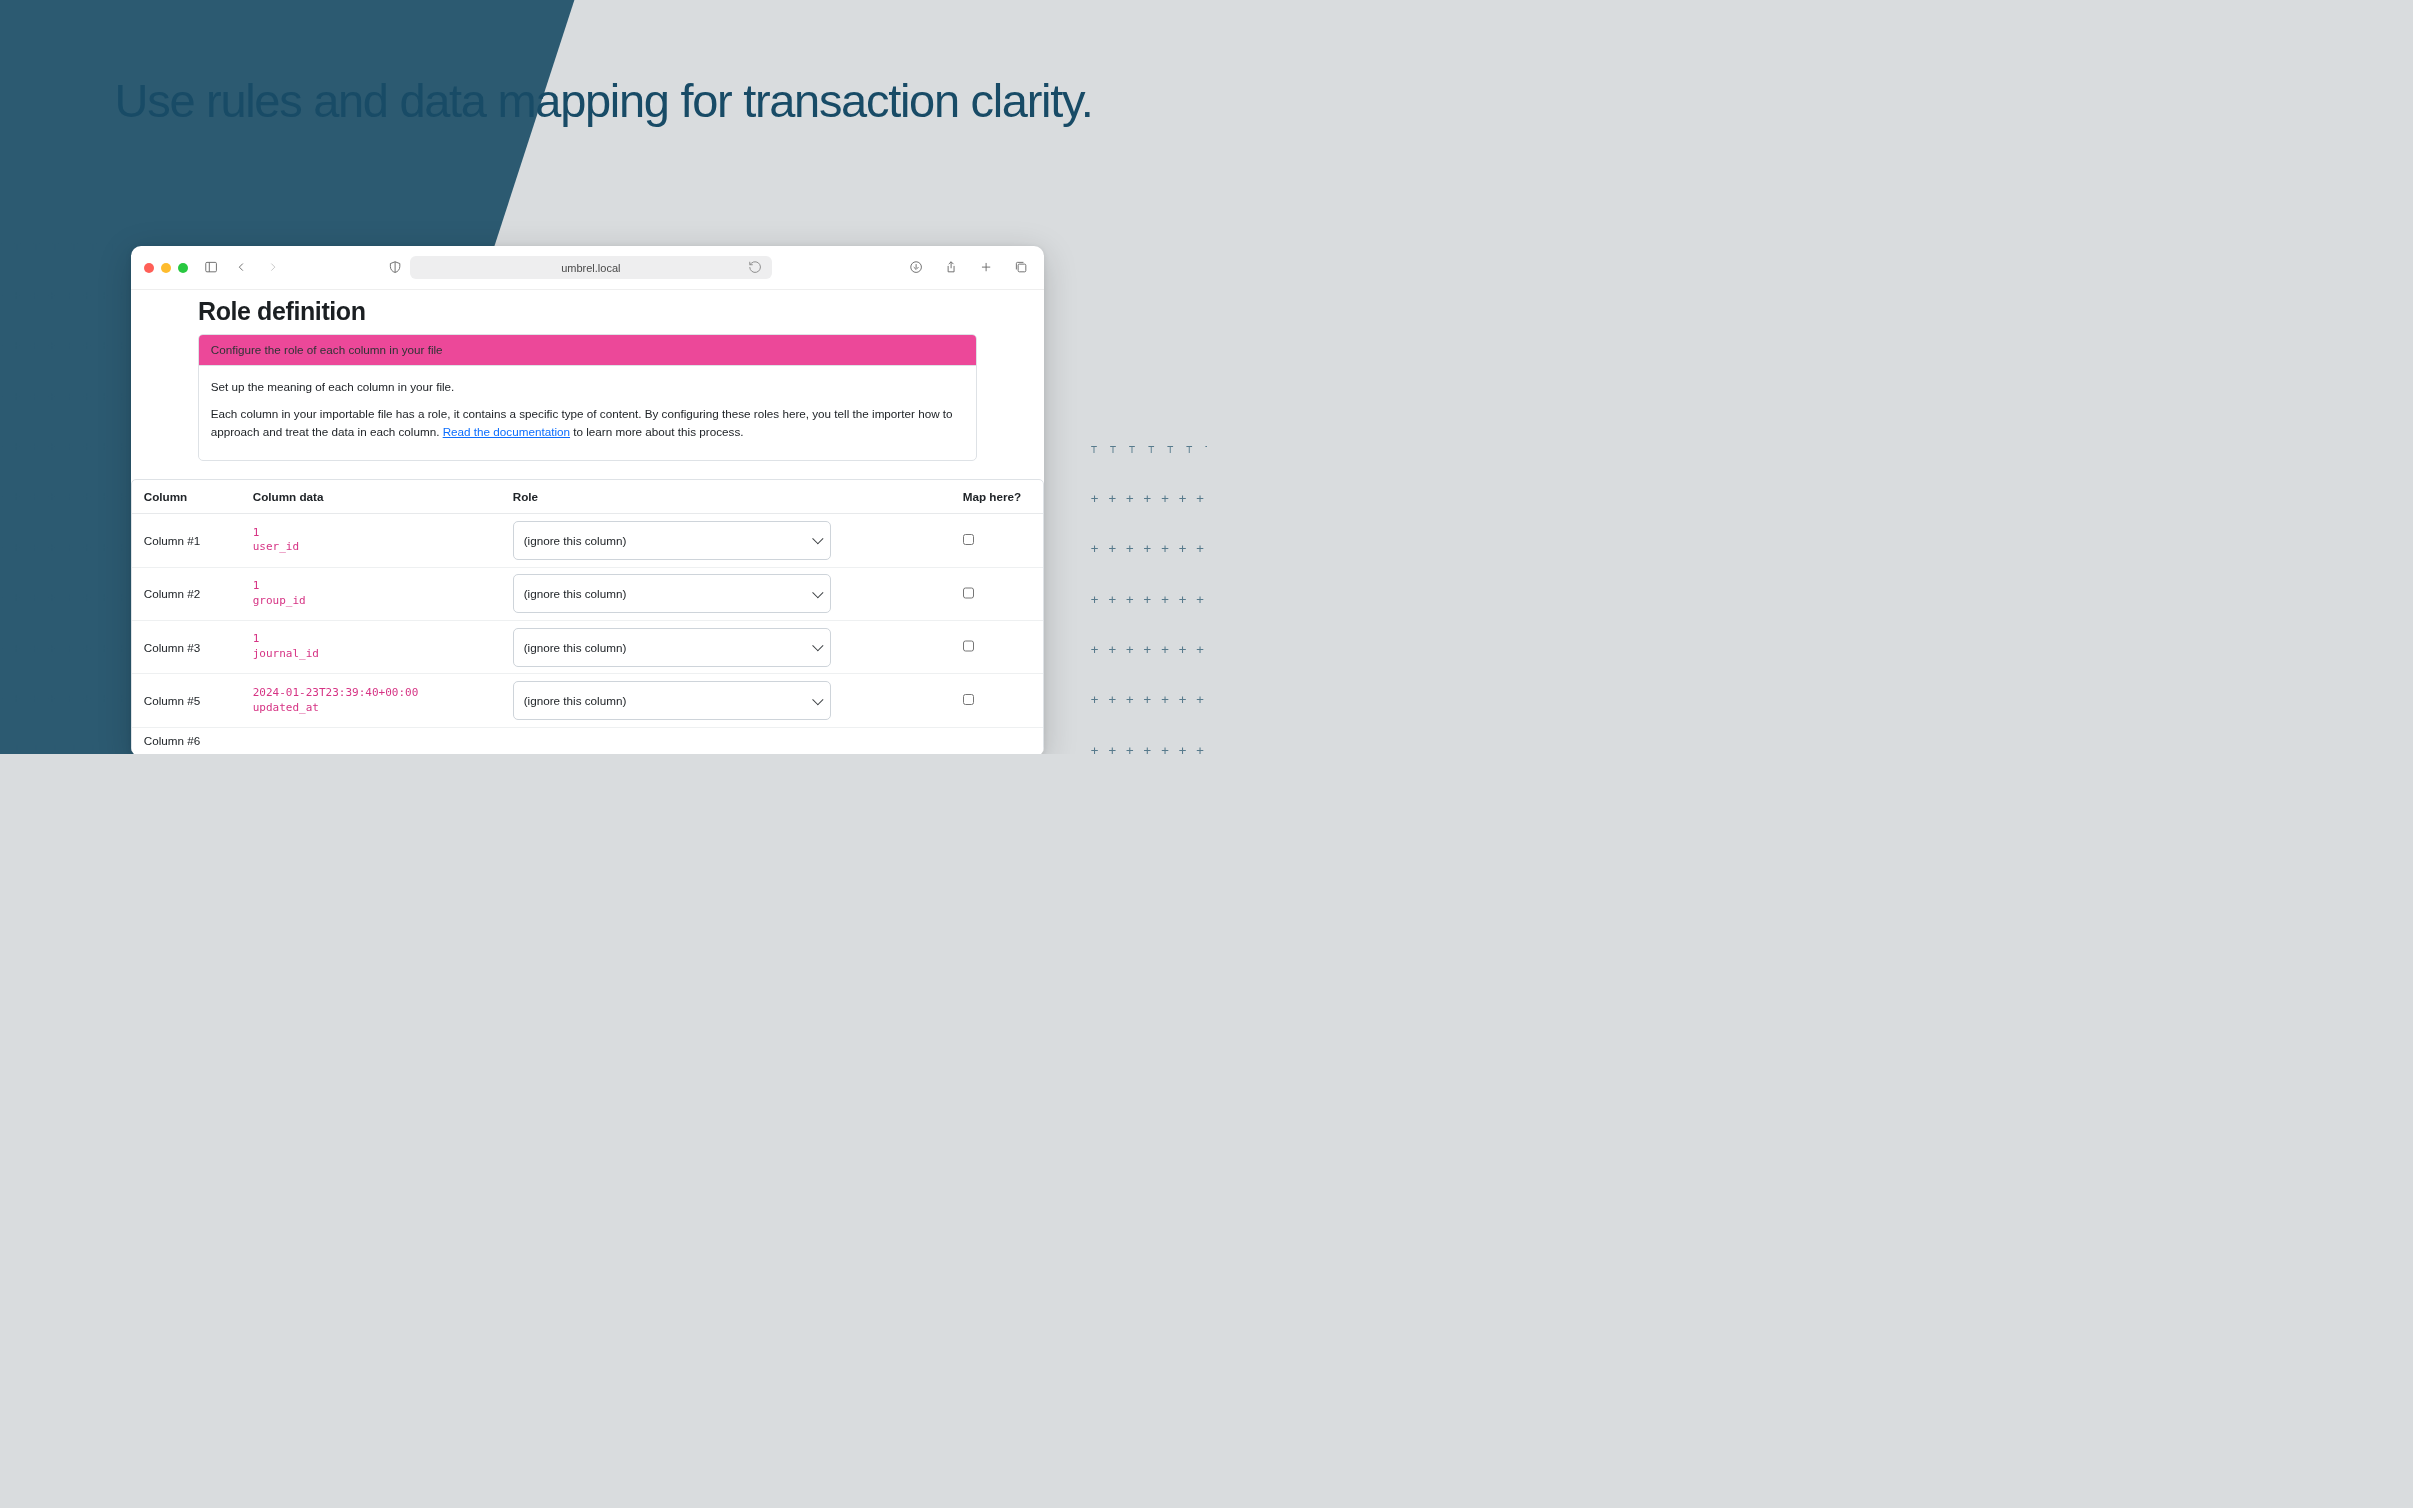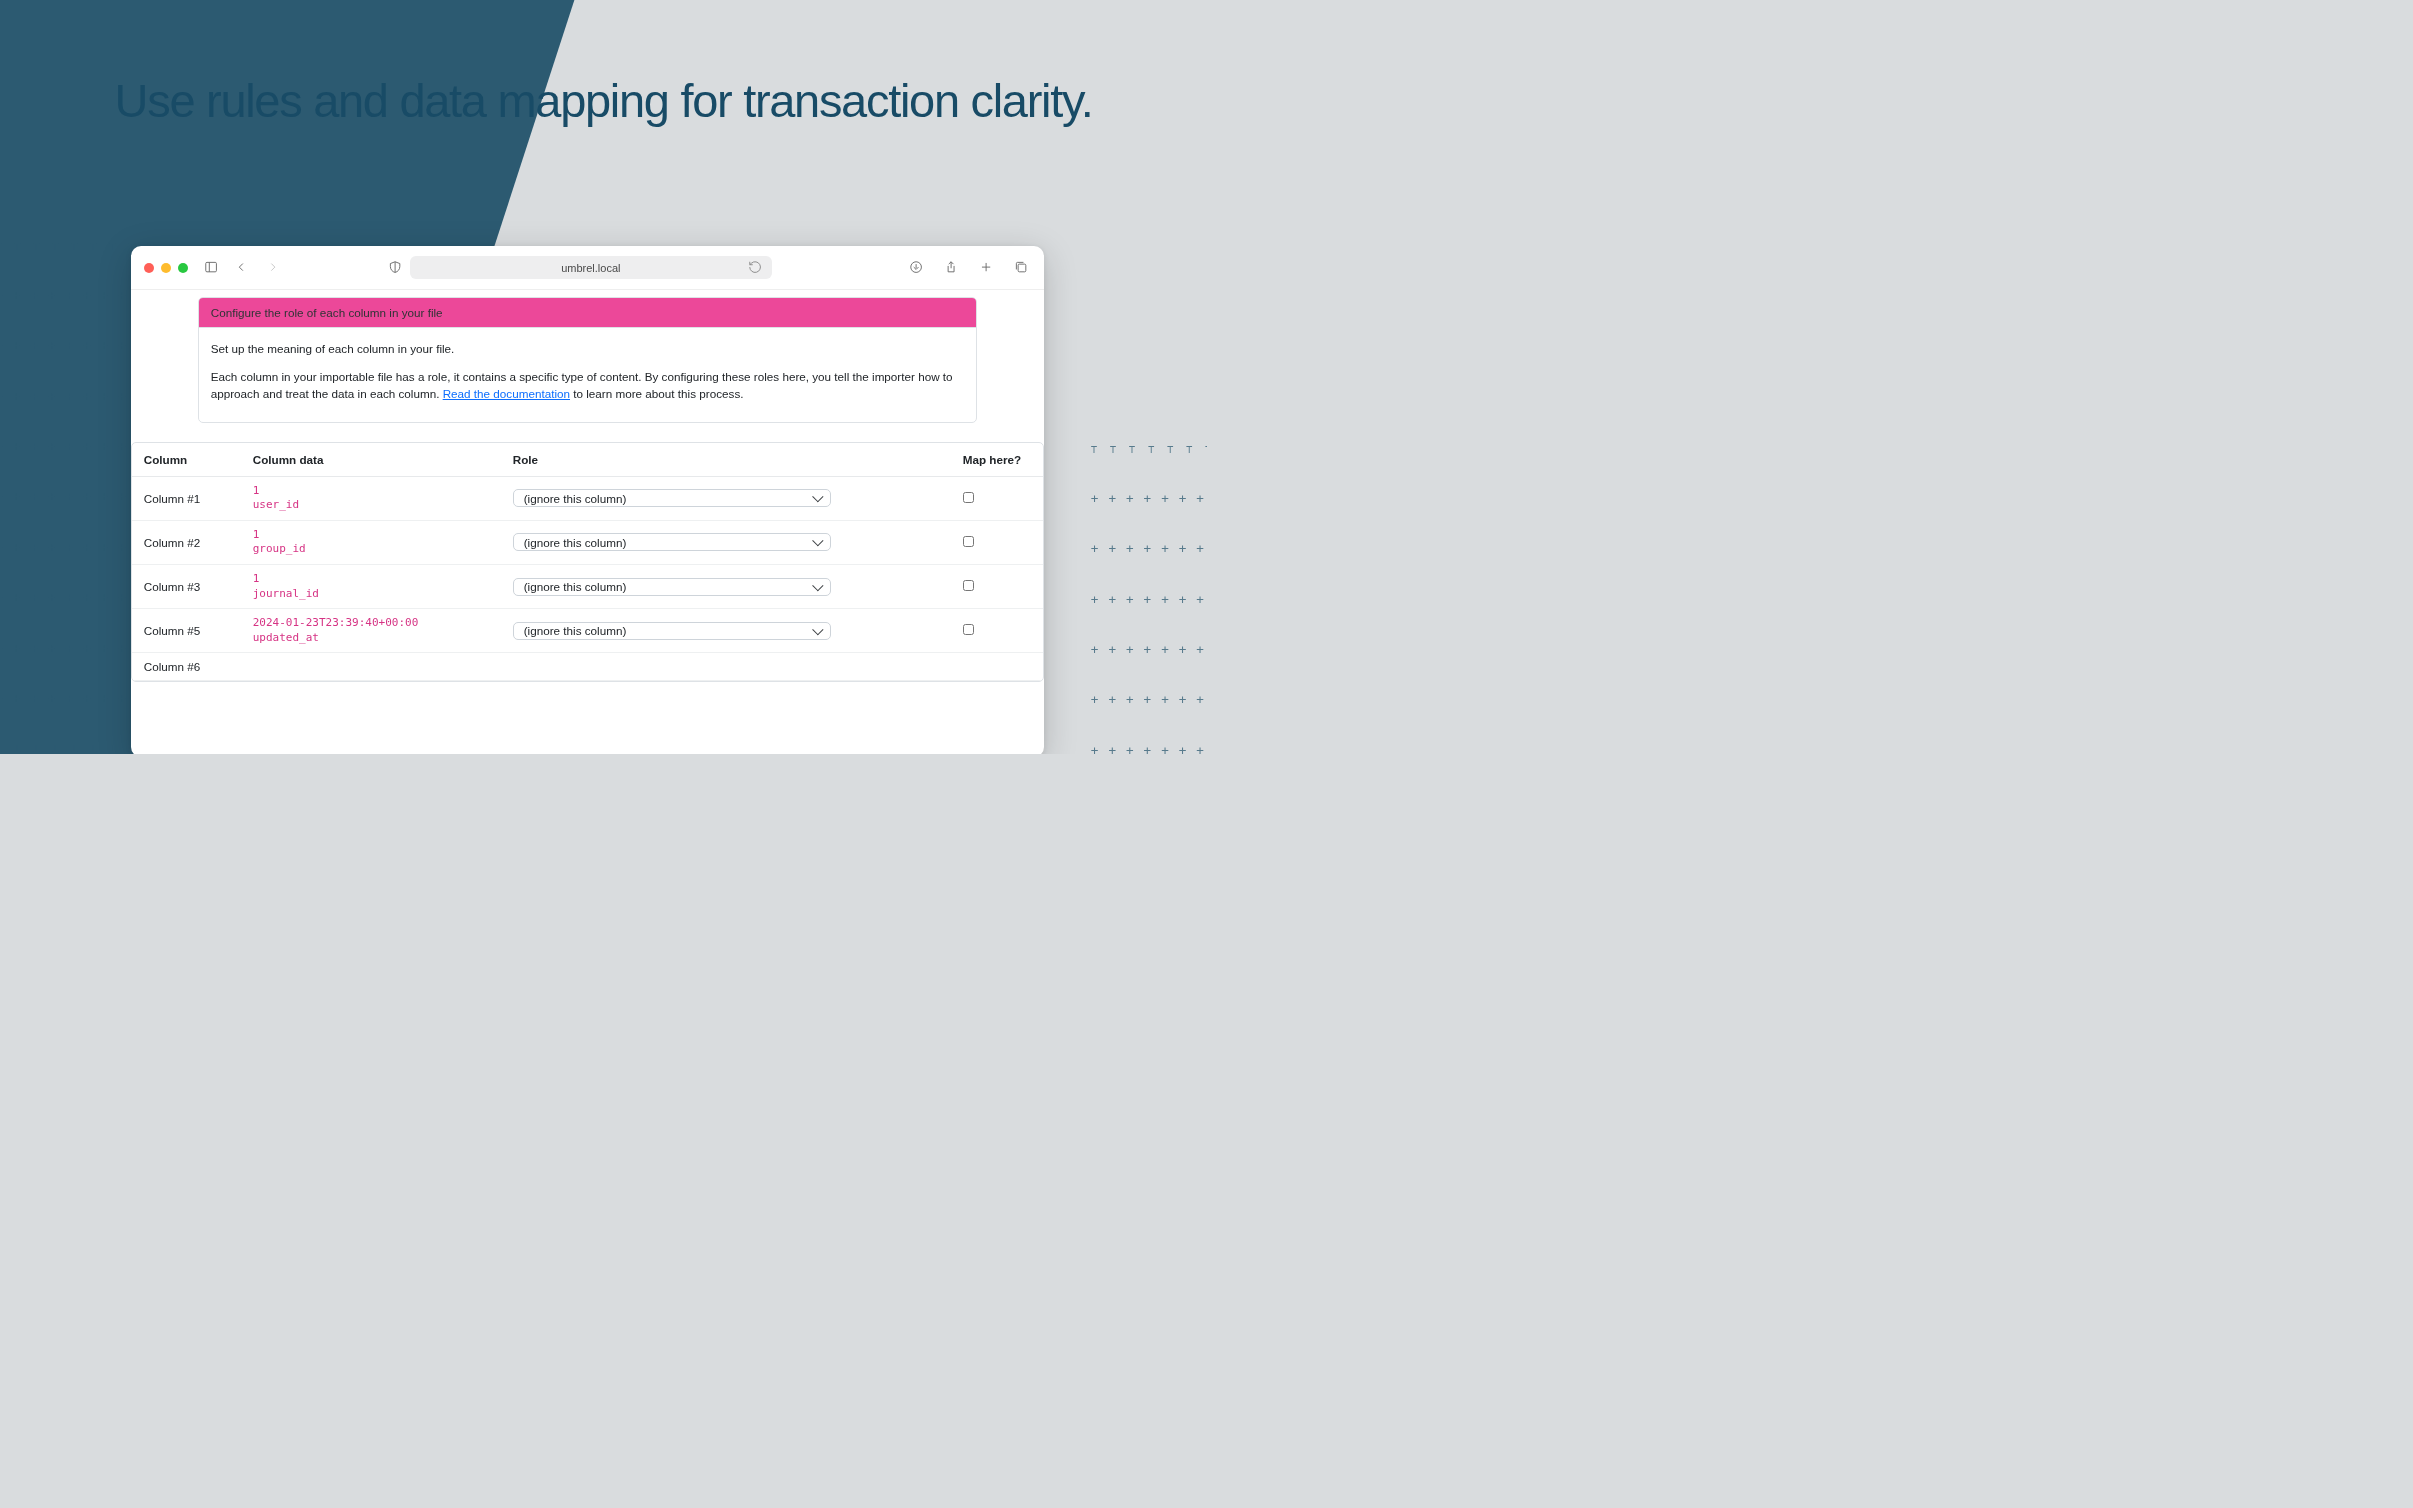--- a/index.html
+++ b/index.html
@@ -186,21 +186,21 @@
   table.role-table tbody tr td:nth-child(2) { width: 260px; }
   .code {
     font-family: "SFMono-Regular", Menlo, Consolas, monospace;
     font-size: 11px;
     color: #d63384;
     line-height: 1.35;
     display: block;
   }
   .select-role {
     width: 318px;
-    height: 18px;
+    height: 39px;
     border: 0.8px solid #ced4da;
     border-radius: 5px;
     padding: 0 25px 0 10px;
     font-size: 11.7px;
     color: #212529;
     background: #fff;
     appearance: none;
     position: relative;
   }
   .select-wrap { position: relative; display: inline-block; }
@@ -322,20 +322,21 @@
       <div class="tb-icon">
         <svg viewBox="0 0 24 24">
             <rect x="7" y="7" width="13" height="13" rx="2"></rect>
             <path d="M4 16V6a2 2 0 0 1 2-2h10"></path>
           </svg>
       </div>
     </div>
   </div>
 
   <div class="page">
+    <h1 class="page-title">Role definition</h1>
 
     <div class="card">
       <div class="card-header">Configure the role of each column in your file</div>
       <div class="card-body">
         <p>Set up the meaning of each column in your file.</p>
         <p>
           <span>Each column in your importable file has a role, it contains a specific type of content. By configuring these roles here, you tell the importer how to approach and treat the data in each column. </span><a href="#">Read the documentation</a><span> to learn more about this process.</span>
         </p>
       </div>
     </div>

